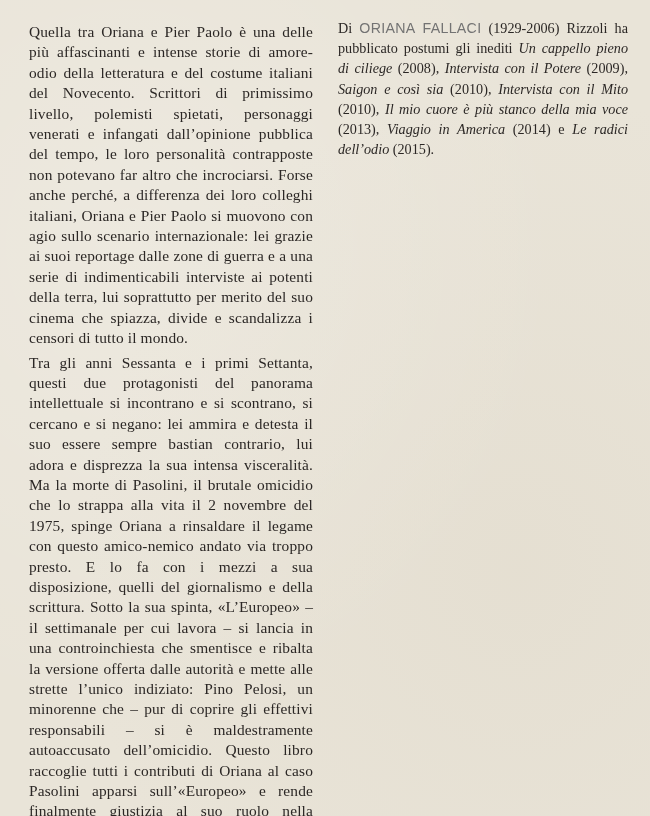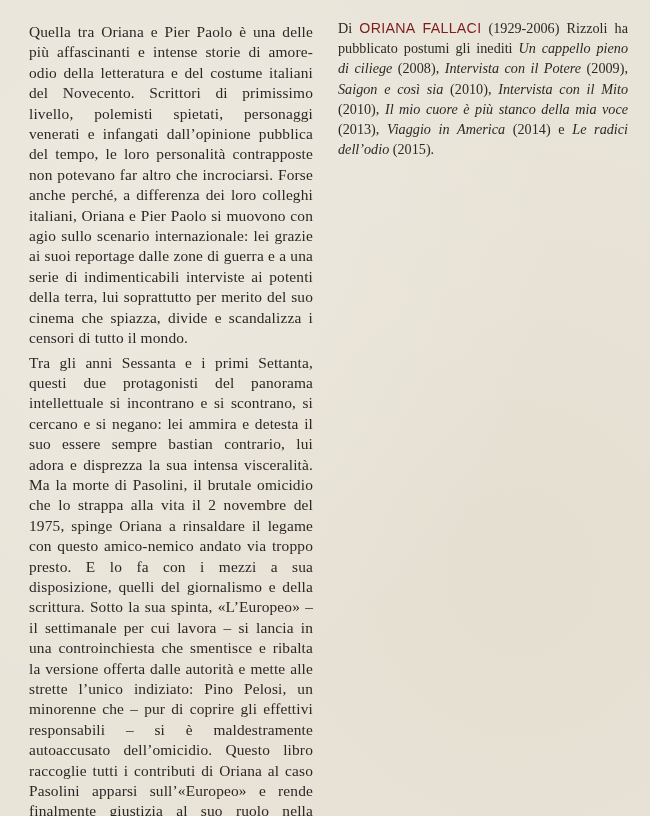--- a/index.html
+++ b/index.html
@@ -48,21 +48,21 @@
       font-size: 14.2px;
       line-height: 20.2px;
       text-align: justify;
       color: #2b2725;
     }
     .col-right p { margin: 0; }
     .author {
       font-family: "Liberation Sans", "DejaVu Sans", sans-serif;
       font-size: 14.2px;
       letter-spacing: 0.3px;
-      color: #7f1d1d;
+      color: #737373;
     }
     .title-it { font-style: italic; }
   </style>
 </head>
 <body>
 
 <div class="page">
   <div class="col-left">
     <p>Quella tra Oriana e Pier Paolo è una delle più affascinanti e intense storie di amore-odio della letteratura e del costume italiani del Novecento. Scrittori di primissimo livello, polemisti spietati, personaggi venerati e infangati dall’opinione pubblica del tempo, le loro personalità contrapposte non potevano far altro che incrociarsi. Forse anche perché, a differenza dei loro colleghi italiani, Oriana e Pier Paolo si muovono con agio sullo scenario internazionale: lei grazie ai suoi reportage dalle zone di guerra e a una serie di indimenticabili interviste ai potenti della terra, lui soprattutto per merito del suo cinema che spiazza, divide e scandalizza i censori di tutto il mondo.</p>
     <p>Tra gli anni Sessanta e i primi Settanta, questi due protagonisti del panorama intellettuale si incontrano e si scontrano, si cercano e si negano: lei ammira e detesta il suo essere sempre bastian contrario, lui adora e disprezza la sua intensa visceralità. Ma la morte di Pasolini, il brutale omicidio che lo strappa alla vita il 2 novembre del 1975, spinge Oriana a rinsaldare il legame con questo amico-nemico andato via troppo presto. E lo fa con i mezzi a sua disposizione, quelli del giornalismo e della scrittura. Sotto la sua spinta, «L’Europeo» – il settimanale per cui lavora – si lancia in una controinchiesta che smentisce e ribalta la versione offerta dalle autorità e mette alle strette l’unico indiziato: Pino Pelosi, un minorenne che – pur di coprire gli effettivi responsabili – si è maldestramente autoaccusato dell’omicidio. Questo libro raccoglie tutti i contributi di Oriana al caso Pasolini apparsi sull’«Europeo» e rende finalmente giustizia al suo ruolo nella risoluzione di uno dei delitti più misteriosi e controversi della storia d’Italia.</p>

